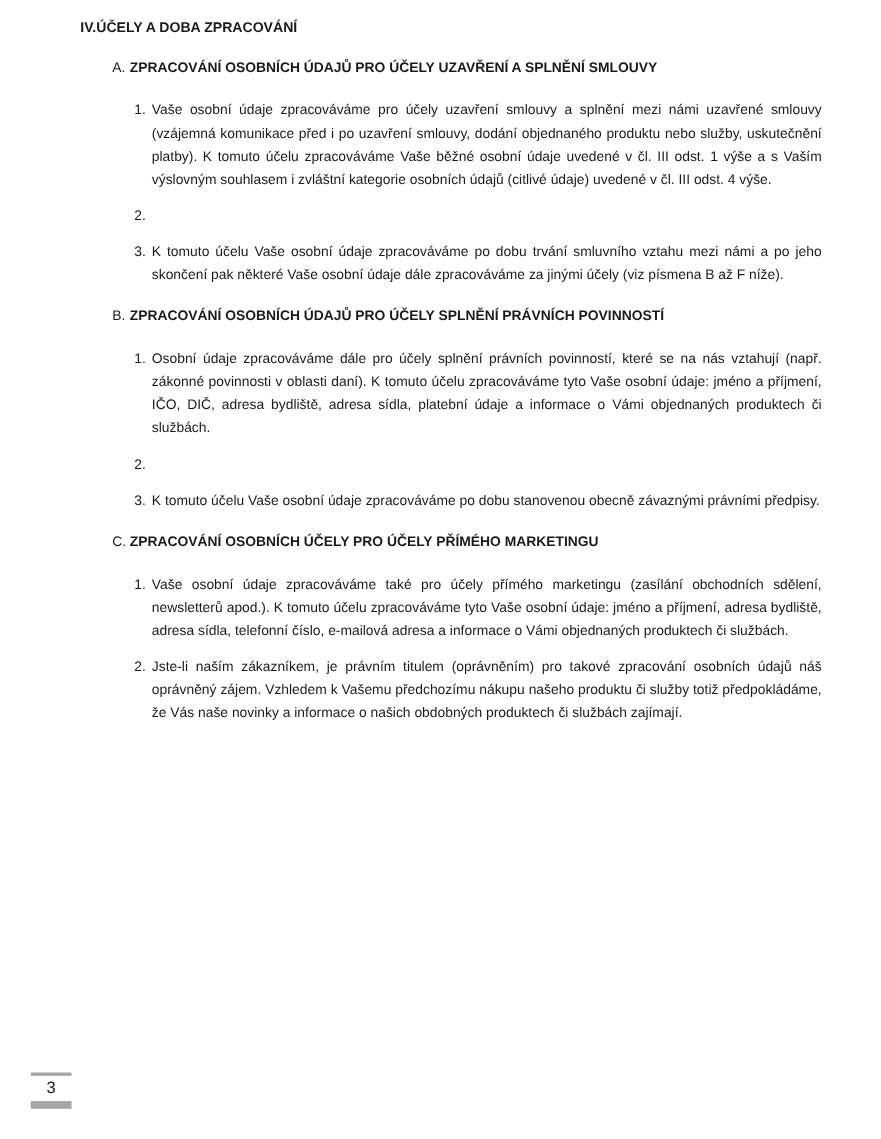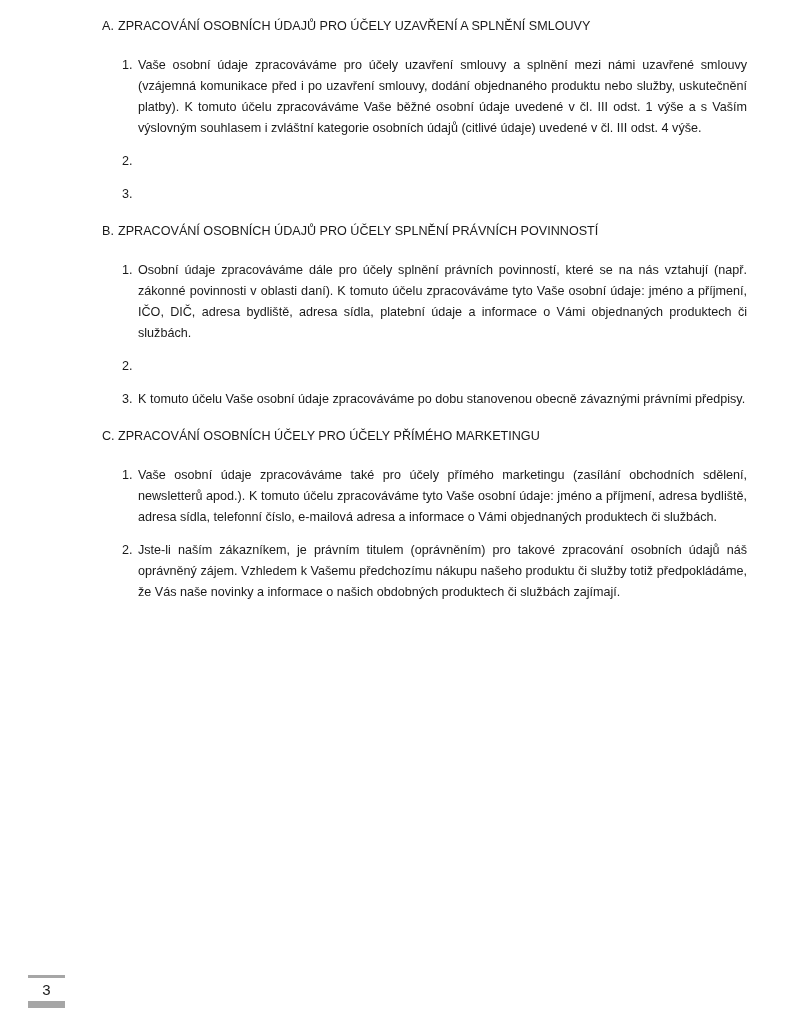--- a/index.html
+++ b/index.html
@@ -28,21 +28,21 @@
     margin: 14px 93px 0 73px;
     line-height: 21px;
   }
   .section { margin-top: 16px; }
   .section-heading {
     display: flex;
     margin: 0 93px 0 102px;
     line-height: 21px;
   }
   .sec-label { flex: none; width: 16px; }
-  .sec-title { flex: 1; }
+  .sec-title { flex: 1; font-weight: bold; }
   .item { display: flex; margin-top: 12px; }
   .section-heading + .item { margin-top: 18px; }
   .item-num { flex: none; margin-left: 122px; width: 16px; }
   .item-text {
     flex: 1;
     margin: 0 54px 0 0;
     text-align: justify;
   }
   .footer {
     position: absolute;
@@ -57,35 +57,37 @@
     color: #1a1a1a;
   }
   .footer-rule-bottom { height: 7px; background: #a6a6a6; }
 </style>
 </head>
 <body>
 
 <div class="page">
 
 
+  <h1 class="main-heading">IV.ÚČELY A DOBA ZPRACOVÁNÍ</h1>
 
   <div class="section">
     <div class="section-heading">
       <span class="sec-label">A.</span>
       <span class="sec-title">ZPRACOVÁNÍ OSOBNÍCH ÚDAJŮ PRO ÚČELY UZAVŘENÍ A SPLNĚNÍ SMLOUVY</span>
     </div>
     <div class="item">
       <span class="item-num">1.</span>
       <p class="item-text">Vaše osobní údaje zpracováváme pro účely uzavření smlouvy a splnění mezi námi uzavřené smlouvy (vzájemná komunikace před i po uzavření smlouvy, dodání objednaného produktu nebo služby, uskutečnění platby). K tomuto účelu zpracováváme Vaše běžné osobní údaje uvedené v čl. III odst. 1 výše a s Vaším výslovným souhlasem i zvláštní kategorie osobních údajů (citlivé údaje) uvedené v čl. III odst. 4 výše.</p>
     </div>
     <div class="item">
       <span class="item-num">2.</span>
     </div>
     <div class="item">
       <span class="item-num">3.</span>
+      <p class="item-text">K tomuto účelu Vaše osobní údaje zpracováváme po dobu trvání smluvního vztahu mezi námi a po jeho skončení pak některé Vaše osobní údaje dále zpracováváme za jinými účely (viz písmena B až F níže).</p>
     </div>
   </div>
 
   <div class="section">
     <div class="section-heading">
       <span class="sec-label">B.</span>
       <span class="sec-title">ZPRACOVÁNÍ OSOBNÍCH ÚDAJŮ PRO ÚČELY SPLNĚNÍ PRÁVNÍCH POVINNOSTÍ</span>
     </div>
     <div class="item">
       <span class="item-num">1.</span>

